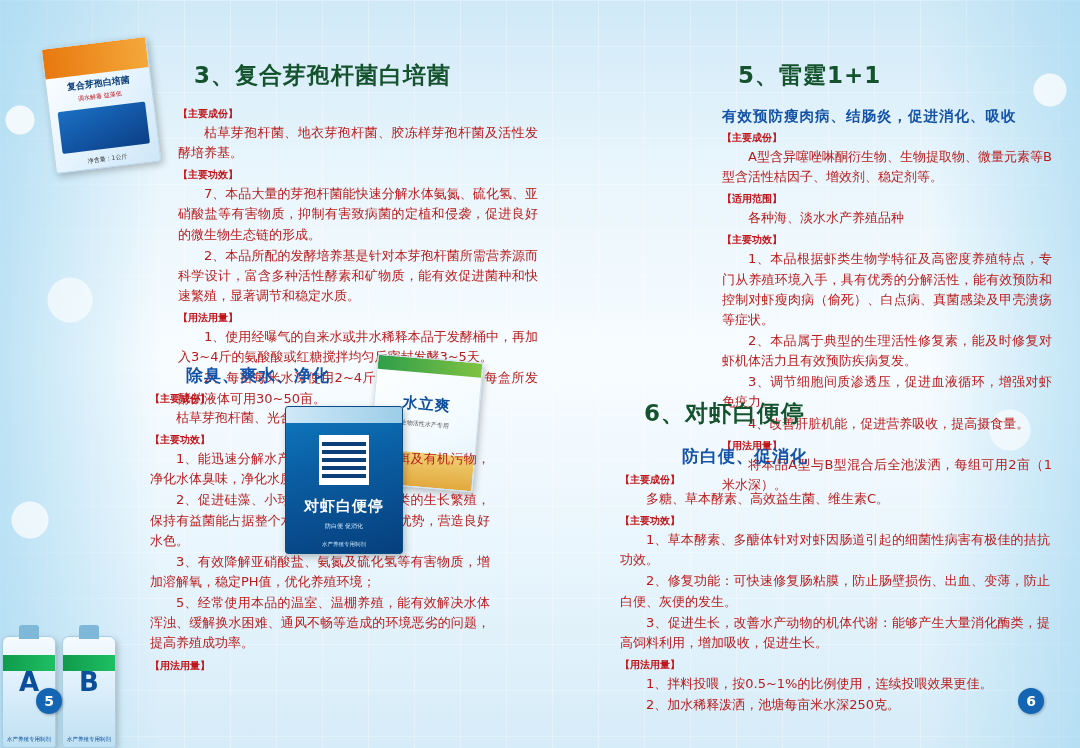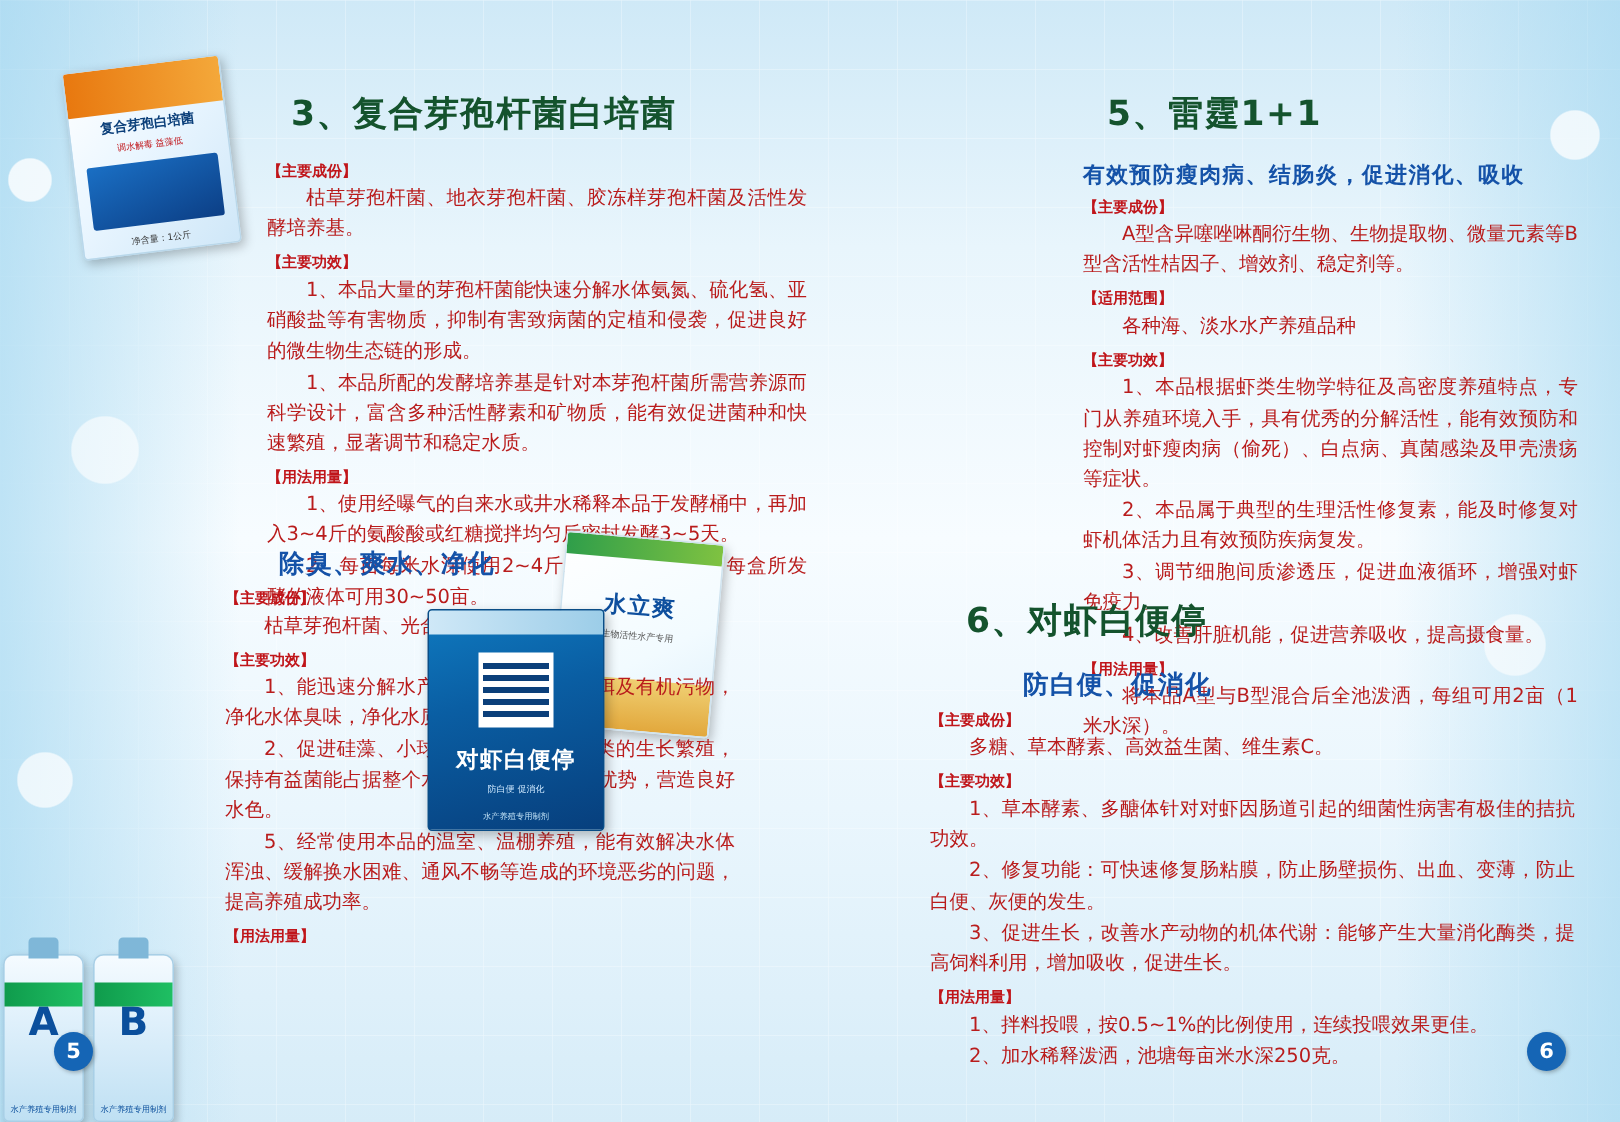--- a/index.html
+++ b/index.html
@@ -141,22 +141,22 @@
 
   <div class="block" style="left:178px;top:44px;width:360px;">
     <h2 class="title">
       <span>3、</span><span>复合芽孢杆菌白培菌</span>
     </h2>
 
     <div class="sec-head">【主要成份】</div>
     <p class="para indent">枯草芽孢杆菌、地衣芽孢杆菌、胶冻样芽孢杆菌及活性发酵培养基。</p>
 
     <div class="sec-head">【主要功效】</div>
-    <p class="para indent">1、本品大量的芽孢杆菌能快速分解水体氨氮、硫化氢、亚硝酸盐等有害物质，抑制有害致病菌的定植和侵袭，促进良好的微生物生态链的形成。</p>
-    <p class="para indent">1、本品所配的发酵培养基是针对本芽孢杆菌所需营养源而科学设计，富含多种活性酵素和矿物质，能有效促进菌种和快速繁殖，显著调节和稳定水质。</p>
+    <p class="para indent">7、本品大量的芽孢杆菌能快速分解水体氨氮、硫化氢、亚硝酸盐等有害物质，抑制有害致病菌的定植和侵袭，促进良好的微生物生态链的形成。</p>
+    <p class="para indent">2、本品所配的发酵培养基是针对本芽孢杆菌所需营养源而科学设计，富含多种活性酵素和矿物质，能有效促进菌种和快速繁殖，显著调节和稳定水质。</p>
 
     <div class="sec-head">【用法用量】</div>
     <p class="para indent">1、使用经曝气的自来水或井水稀释本品于发酵桶中，再加入3~4斤的氨酸酸或红糖搅拌均匀后密封发酵3~5天。</p>
     <p class="para indent">2、每亩每米水深使用2~4斤发酵液稀释泼洒，每盒所发酵的液体可用30~50亩。</p>
   </div>
 
   <div class="prod bag1">
     <div class="cap"></div>
     <div class="t1">水立爽</div>
     <div class="t2">生物活性水产专用</div>
@@ -165,20 +165,21 @@
 
   <div class="block" style="left:150px;top:358px;width:340px;">
     <div class="subtitle" style="margin-left:36px;">除臭、爽水、净化</div>
 
     <div class="sec-head">【主要成份】</div>
     <p class="para indent">枯草芽孢杆菌、光合细菌、复合菌群。</p>
 
     <div class="sec-head">【主要功效】</div>
     <p class="para indent">1、能迅速分解水产动物的排泄物、残饵及有机污物，净化水体臭味，净化水质，提高透明度；</p>
     <p class="para indent">2、促进硅藻、小球藻、绿藻等有益藻类的生长繁殖，保持有益菌能占据整个水体，微生物群众的优势，营造良好水色。</p>
+    <p class="para indent">3、有效降解亚硝酸盐、氨氮及硫化氢等有害物质，增加溶解氧，稳定PH值，优化养殖环境；</p>
     <p class="para indent">5、经常使用本品的温室、温棚养殖，能有效解决水体浑浊、缓解换水困难、通风不畅等造成的环境恶劣的问题，提高养殖成功率。</p>
 
     <div class="sec-head">【用法用量】</div>
 
   </div>
 
   <div class="bottles">
     <div class="b bA">
       <div class="neck"></div>
       <div class="strip"></div>

